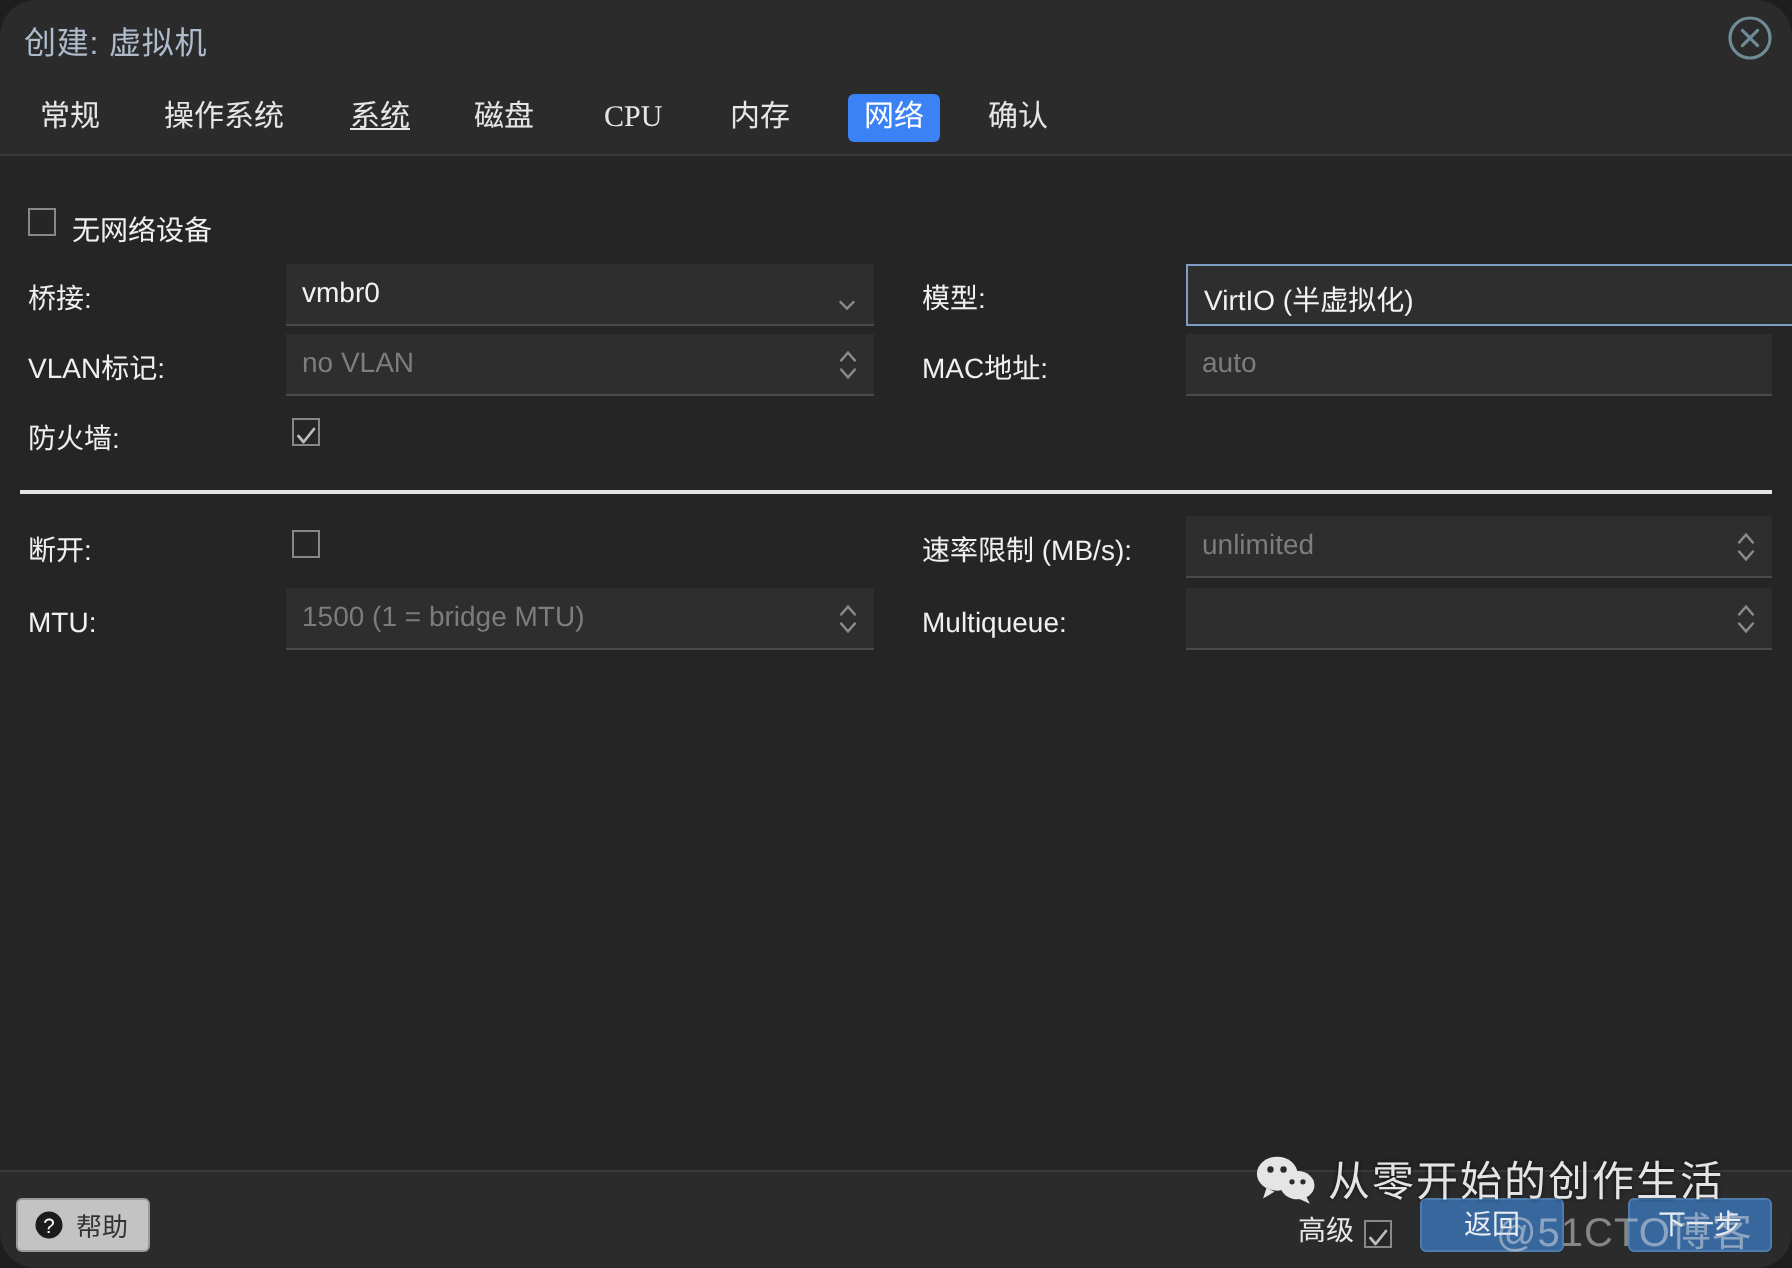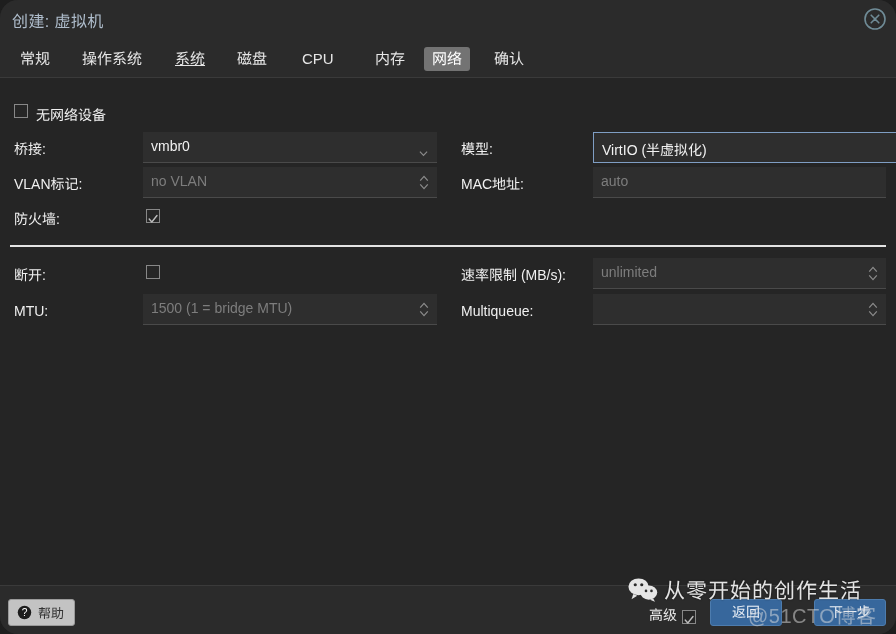--- a/index.html
+++ b/index.html
@@ -66,21 +66,21 @@
     line-height: 24px;
     padding: 0 8px;
     font-size: 15px;
     color: #e6e6e6;
     border-radius: 3px;
     white-space: nowrap;
     cursor: pointer;
     box-sizing: border-box;
   }
   .tab.active {
-    background: #737373;
+    background: #3b82f6;
     color: #ffffff;
   }
 
   
   .body-area {
     position: absolute;
     left: 0; top: 78px;
     width: 896px;
     height: 507px;
     background: #252525;
@@ -271,22 +271,22 @@
         <path d="M9.2 9.2 L16.8 16.8 M16.8 9.2 L9.2 16.8" stroke="#6f8b96" stroke-width="1.6" stroke-linecap="round"></path>
       </svg>
     </div>
   </div>
 
   <div class="tabbar">
     <div class="tab" style="left:12px;">常规</div>
     <div class="tab" style="left:74px;">操作系统</div>
     <div class="tab" style="left:167px;text-decoration:underline;">系统</div>
     <div class="tab" style="left:229px;">磁盘</div>
-    <div class="tab" style="left:294px;">CPU</div>
-    <div class="tab" style="left:367px;">内存</div>
+    <div class="tab" style="left:294px;font-family:Liberation Serif, serif;">CPU</div>
+    <div class="tab" style="left:357px;">内存</div>
     <div class="tab active" style="left:424px;">网络</div>
     <div class="tab" style="left:486px;">确认</div>
   </div>
 
   <div class="body-area">
 
     <div class="cb" style="left:14px; top:26px;"></div>
     <div class="cb-label" style="left:36px; top:26px;">无网络设备</div>
 
     <div class="fld-label" style="left:14px; top:62px;">桥接:</div>

